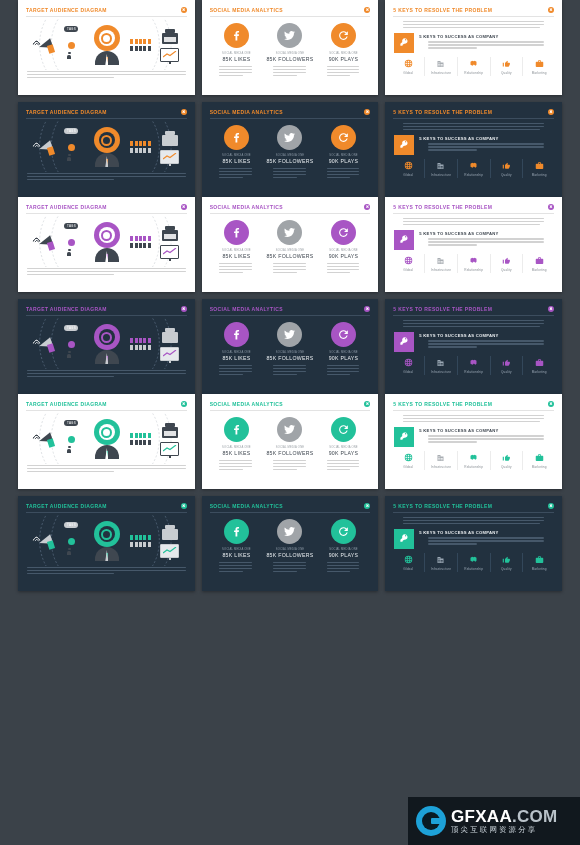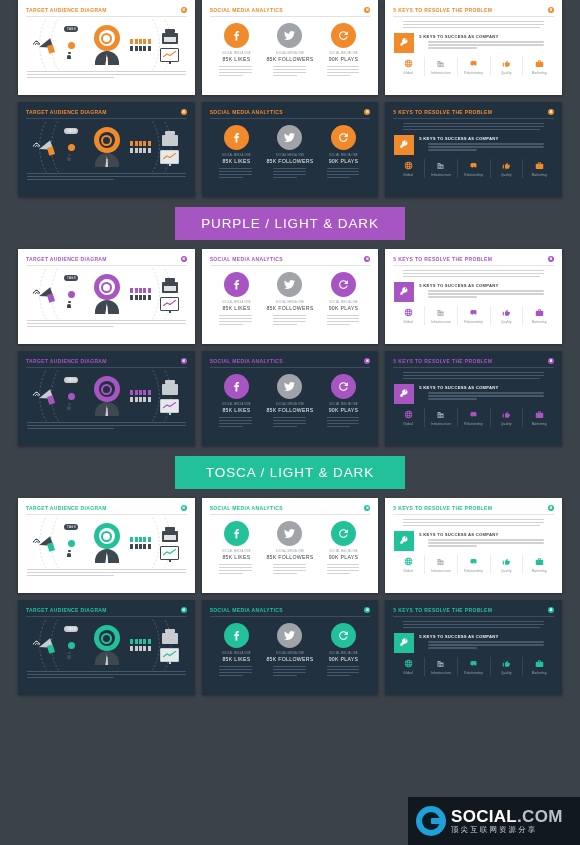--- a/index.html
+++ b/index.html
@@ -623,25 +623,20 @@
                     <path fill="#f08a2b" d="M20 7h-4V5c0-1.1-.9-2-2-2h-4C8.9 3 8 3.9 8 5v2H4c-1.1 0-2 .9-2 2v10c0 1.1.9 2 2 2h16c1.1 0 2-.9 2-2V9c0-1.1-.9-2-2-2zm-6 0h-4V5h4z"></path>
                   </svg>
                   <div class="k-lbl">Marketing</div>
                 </div>
               </div>
             </div>
           </div>
         </div>
       </div>
       <div class="section">
-        <div class="banner-wrap">
-          <div class="banner" style="background:#a855c4">
-            <span>PURPLE / LIGHT &amp; DARK</span>
-          </div>
-        </div>
         <div class="grid">
           <div class="row">
             <div class="card light">
               <div class="card-head">
                 <div class="card-title" style="color:#a855c4">TARGET AUDIENCE DIAGRAM</div>
                 <div class="dot" style="background:#a855c4">
                   <i>✖</i>
                 </div>
               </div>
               <div class="rule"></div>
@@ -1022,25 +1017,20 @@
                     <path fill="#a855c4" d="M20 7h-4V5c0-1.1-.9-2-2-2h-4C8.9 3 8 3.9 8 5v2H4c-1.1 0-2 .9-2 2v10c0 1.1.9 2 2 2h16c1.1 0 2-.9 2-2V9c0-1.1-.9-2-2-2zm-6 0h-4V5h4z"></path>
                   </svg>
                   <div class="k-lbl">Marketing</div>
                 </div>
               </div>
             </div>
           </div>
         </div>
       </div>
       <div class="section">
-        <div class="banner-wrap">
-          <div class="banner" style="background:#22c19a">
-            <span>TOSCA / LIGHT &amp; DARK</span>
-          </div>
-        </div>
         <div class="grid">
           <div class="row">
             <div class="card light">
               <div class="card-head">
                 <div class="card-title" style="color:#22c19a">TARGET AUDIENCE DIAGRAM</div>
                 <div class="dot" style="background:#22c19a">
                   <i>✖</i>
                 </div>
               </div>
               <div class="rule"></div>
@@ -1426,19 +1416,19 @@
             </div>
           </div>
         </div>
       </div>
     </div>
 
   <div class="watermark">
     <div class="wm-g"></div>
     <div class="wm-text">
       <div class="wm-main">
-        <span class="b">SOCIAL</span><span class="g">.COM</span>
+        <span class="b">GFXAA</span><span class="g">.COM</span>
       </div>
       <div class="wm-sub">顶尖互联网资源分享</div>
     </div>
   </div>
 
 </div>
 
 </body></html>

